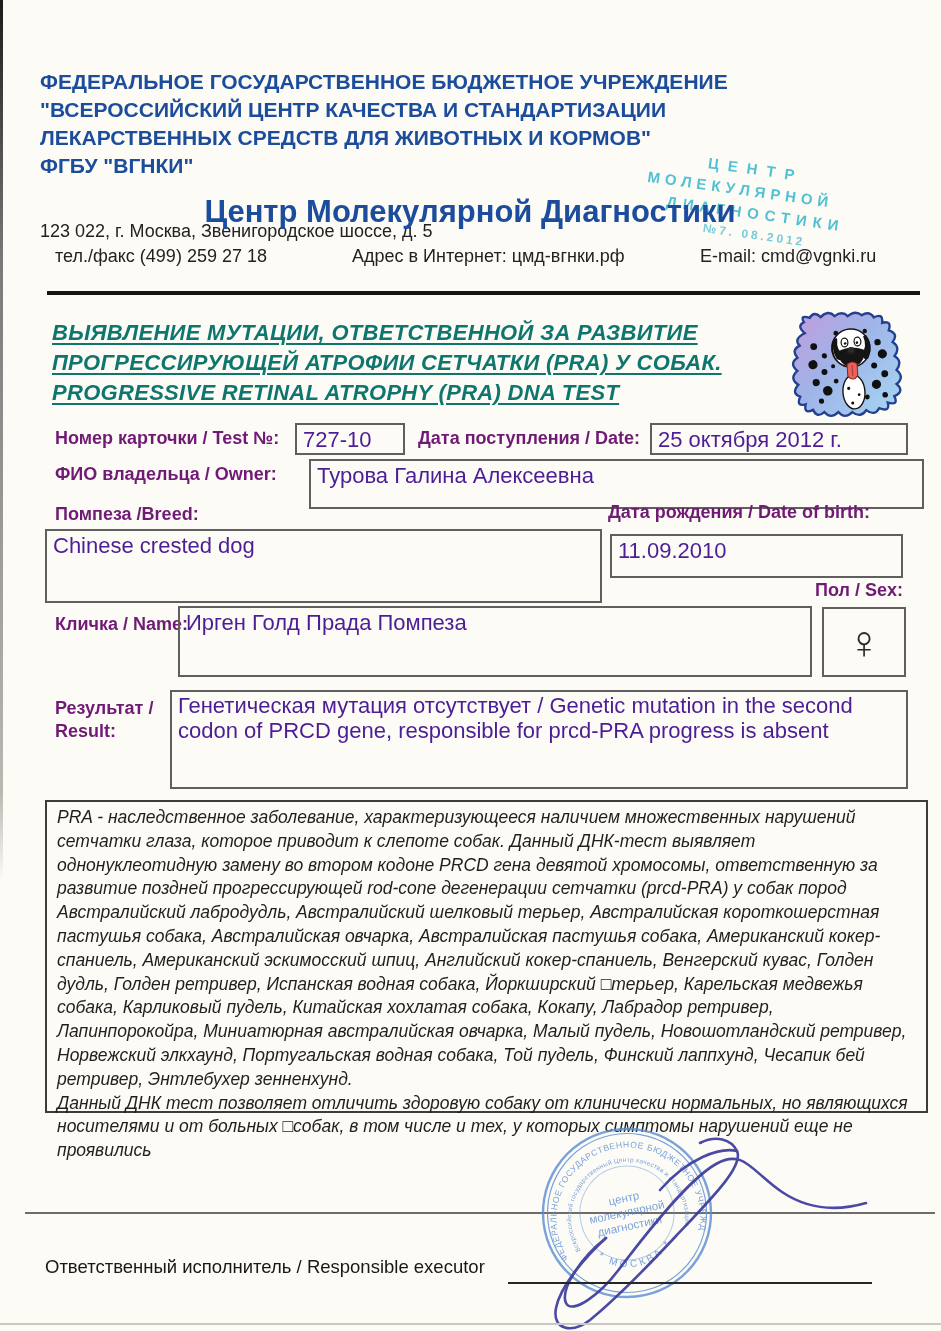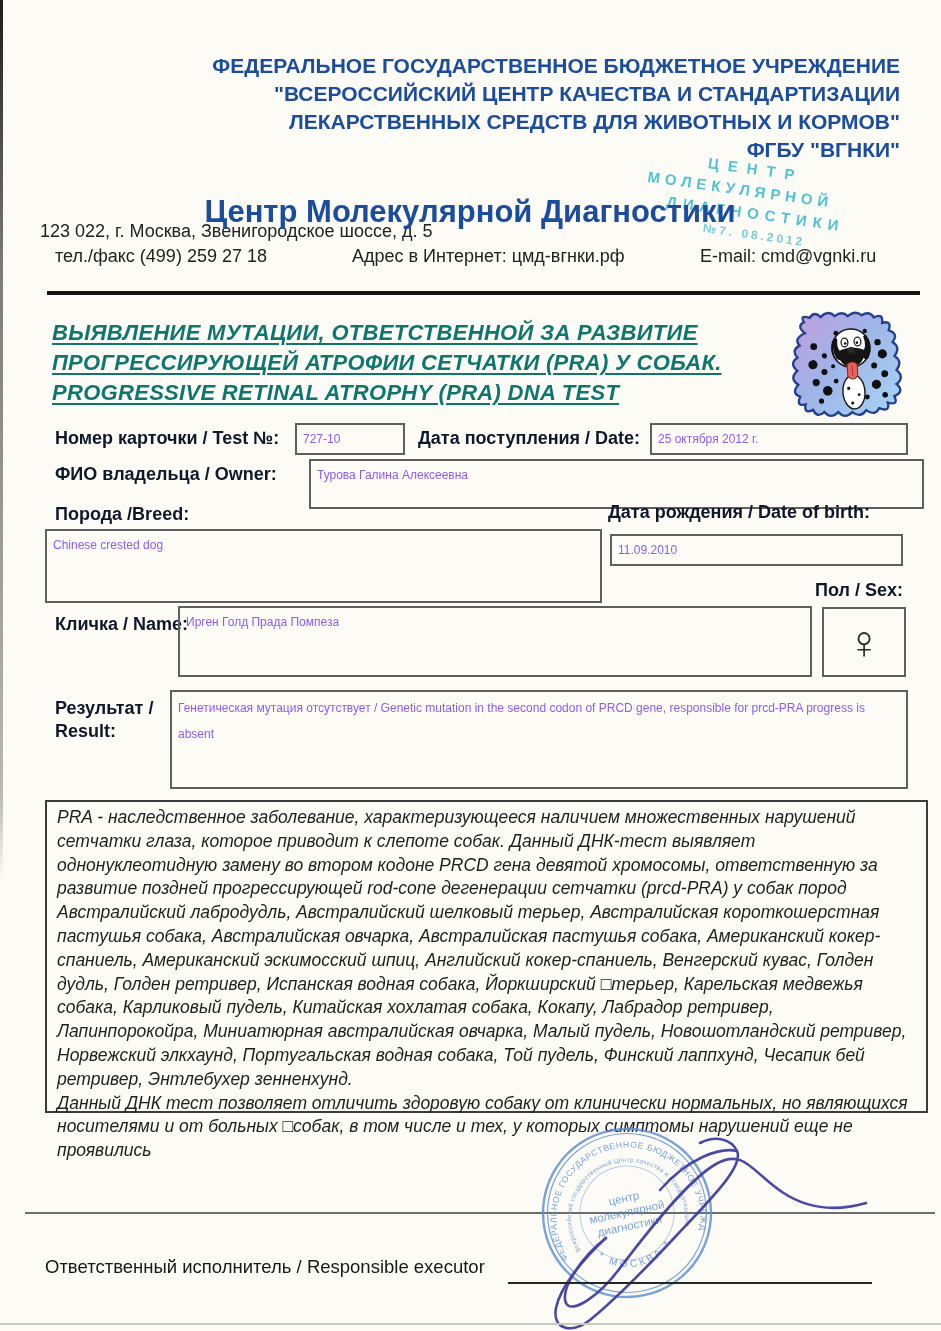--- a/index.html
+++ b/index.html
@@ -3,44 +3,44 @@
 <meta charset="utf-8">
 <style>
   html,body{margin:0;padding:0;background:#e8e8e4;}
   .page{
     position:relative;width:941px;height:1331px;margin:0 auto;
     background:#fcfbf6;overflow:hidden;
     font-family:"Liberation Sans",sans-serif;color:#1a1a1a;
   }
   .abs{position:absolute;}
   
-  .org{left:40px;top:52px;width:860px;text-align:right;
+  .org{left:40px;top:68px;width:860px;text-align:left;
        font-weight:bold;font-size:21px;line-height:28px;color:#1c4c9c;z-index:2;}
   .center-name{left:40px;top:170px;width:860px;text-align:center;
        font-weight:bold;font-size:31px;color:#1c4c9c;z-index:2;margin-top:24px;}
   .address{left:40px;top:221px;width:860px;text-align:left;font-size:18px;color:#222;}
   .contact{font-size:18px;color:#222;top:246px;}
   
   .corner-stamp{left:652px;top:146px;width:280px;transform:rotate(8deg);
        transform-origin:top left;color:#35b7cd;opacity:.85;font-weight:bold;z-index:1;
        text-transform:uppercase;}
   .corner-stamp .r1{margin-left:58px;font-size:15px;letter-spacing:9px;}
   .corner-stamp .r2{font-size:15px;letter-spacing:5px;margin-top:5px;}
   .corner-stamp .r3{margin-left:22px;font-size:15px;letter-spacing:6px;margin-top:5px;}
   .corner-stamp .r4{margin-left:62px;font-size:12px;letter-spacing:3px;margin-top:6px;opacity:.8;}
   .rule{left:47px;top:291px;width:873px;height:4px;background:#141414;}
   
   .doc-title{left:52px;top:318px;width:710px;color:#0f766e;font-weight:bold;
      font-style:italic;font-size:22px;line-height:30px;letter-spacing:.3px;}
   .doc-title div{text-decoration:underline;text-decoration-thickness:2px;text-underline-offset:3px;}
   
-  .lbl{font-weight:bold;font-size:18px;color:#0f172a;white-space:nowrap;}
+  .lbl{font-weight:bold;font-size:18px;color:#701a75;white-space:nowrap;}
   .box{border:2px solid #5f5f5f;background:transparent;font-size:18px;color:#2b2b2b;
        padding:2px 6px;box-sizing:border-box;}
-  .val{font-size:12px;color:#8b5cf6;}
+  .val{font-size:22px;color:#4c1d95;}
   
   .info-box{left:45px;top:800px;width:883px;height:313px;border:2px solid #3c3c3c;
      box-sizing:border-box;padding:4px 10px;font-style:italic;font-size:17.5px;
      line-height:23.8px;color:#1f1f1f;white-space:pre-line;
      font-family:"Liberation Sans",sans-serif;}
   
   .thin-line{left:25px;top:1212px;width:910px;height:2px;background:#4a4a4a;opacity:.8;}
   .exec{left:45px;top:1256px;font-size:18.5px;color:#181818;}
   .sig-line{left:508px;top:1282px;width:364px;height:2px;background:#262626;}
   .bottom-edge{left:0;top:1323px;width:941px;height:2px;background:#c9c9c2;}
@@ -143,26 +143,26 @@
   <div class="abs lbl" style="left:418px;top:428px;">Дата поступления / Date:</div>
   <div class="abs box" style="left:650px;top:423px;width:258px;height:32px;">
     <span class="val">25 октября 2012 г.</span>
   </div>
 
   <div class="abs lbl" style="left:55px;top:464px;">ФИО владельца / Owner:</div>
   <div class="abs box" style="left:293px;top:459px;width:615px;height:50px;margin-left:16px;">
     <span class="val">Турова Галина Алексеевна</span>
   </div>
 
-  <div class="abs lbl" style="left:55px;top:504px;">Порода  /Breed:</div>
+  <div class="abs lbl" style="left:55px;top:504px;">Помпеза  /Breed:</div>
   <div class="abs lbl" style="left:608px;top:502px;">Дата рождения / Date of birth:</div>
   <div class="abs box" style="left:45px;top:529px;width:557px;height:74px;">
     <span class="val">Chinese crested dog</span>
   </div>
-  <div class="abs box" style="left:610px;top:534px;width:293px;height:32px;">
+  <div class="abs box" style="left:610px;top:534px;width:293px;height:44px;">
     <span class="val">11.09.2010</span>
   </div>
   <div class="abs lbl" style="left:790px;top:580px;width:113px;text-align:right;">Пол / Sex:</div>
 
   <div class="abs lbl" style="left:55px;top:614px;">Кличка / Name:</div>
   <div class="abs box" style="left:178px;top:606px;width:634px;height:71px;">
     <span class="val">Ирген Голд Прада Помпеза</span>
   </div>
   <div class="abs box" style="left:822px;top:607px;width:84px;height:70px;display:flex;align-items:center;justify-content:center;">
     <span class="sex-glyph">♀</span>

